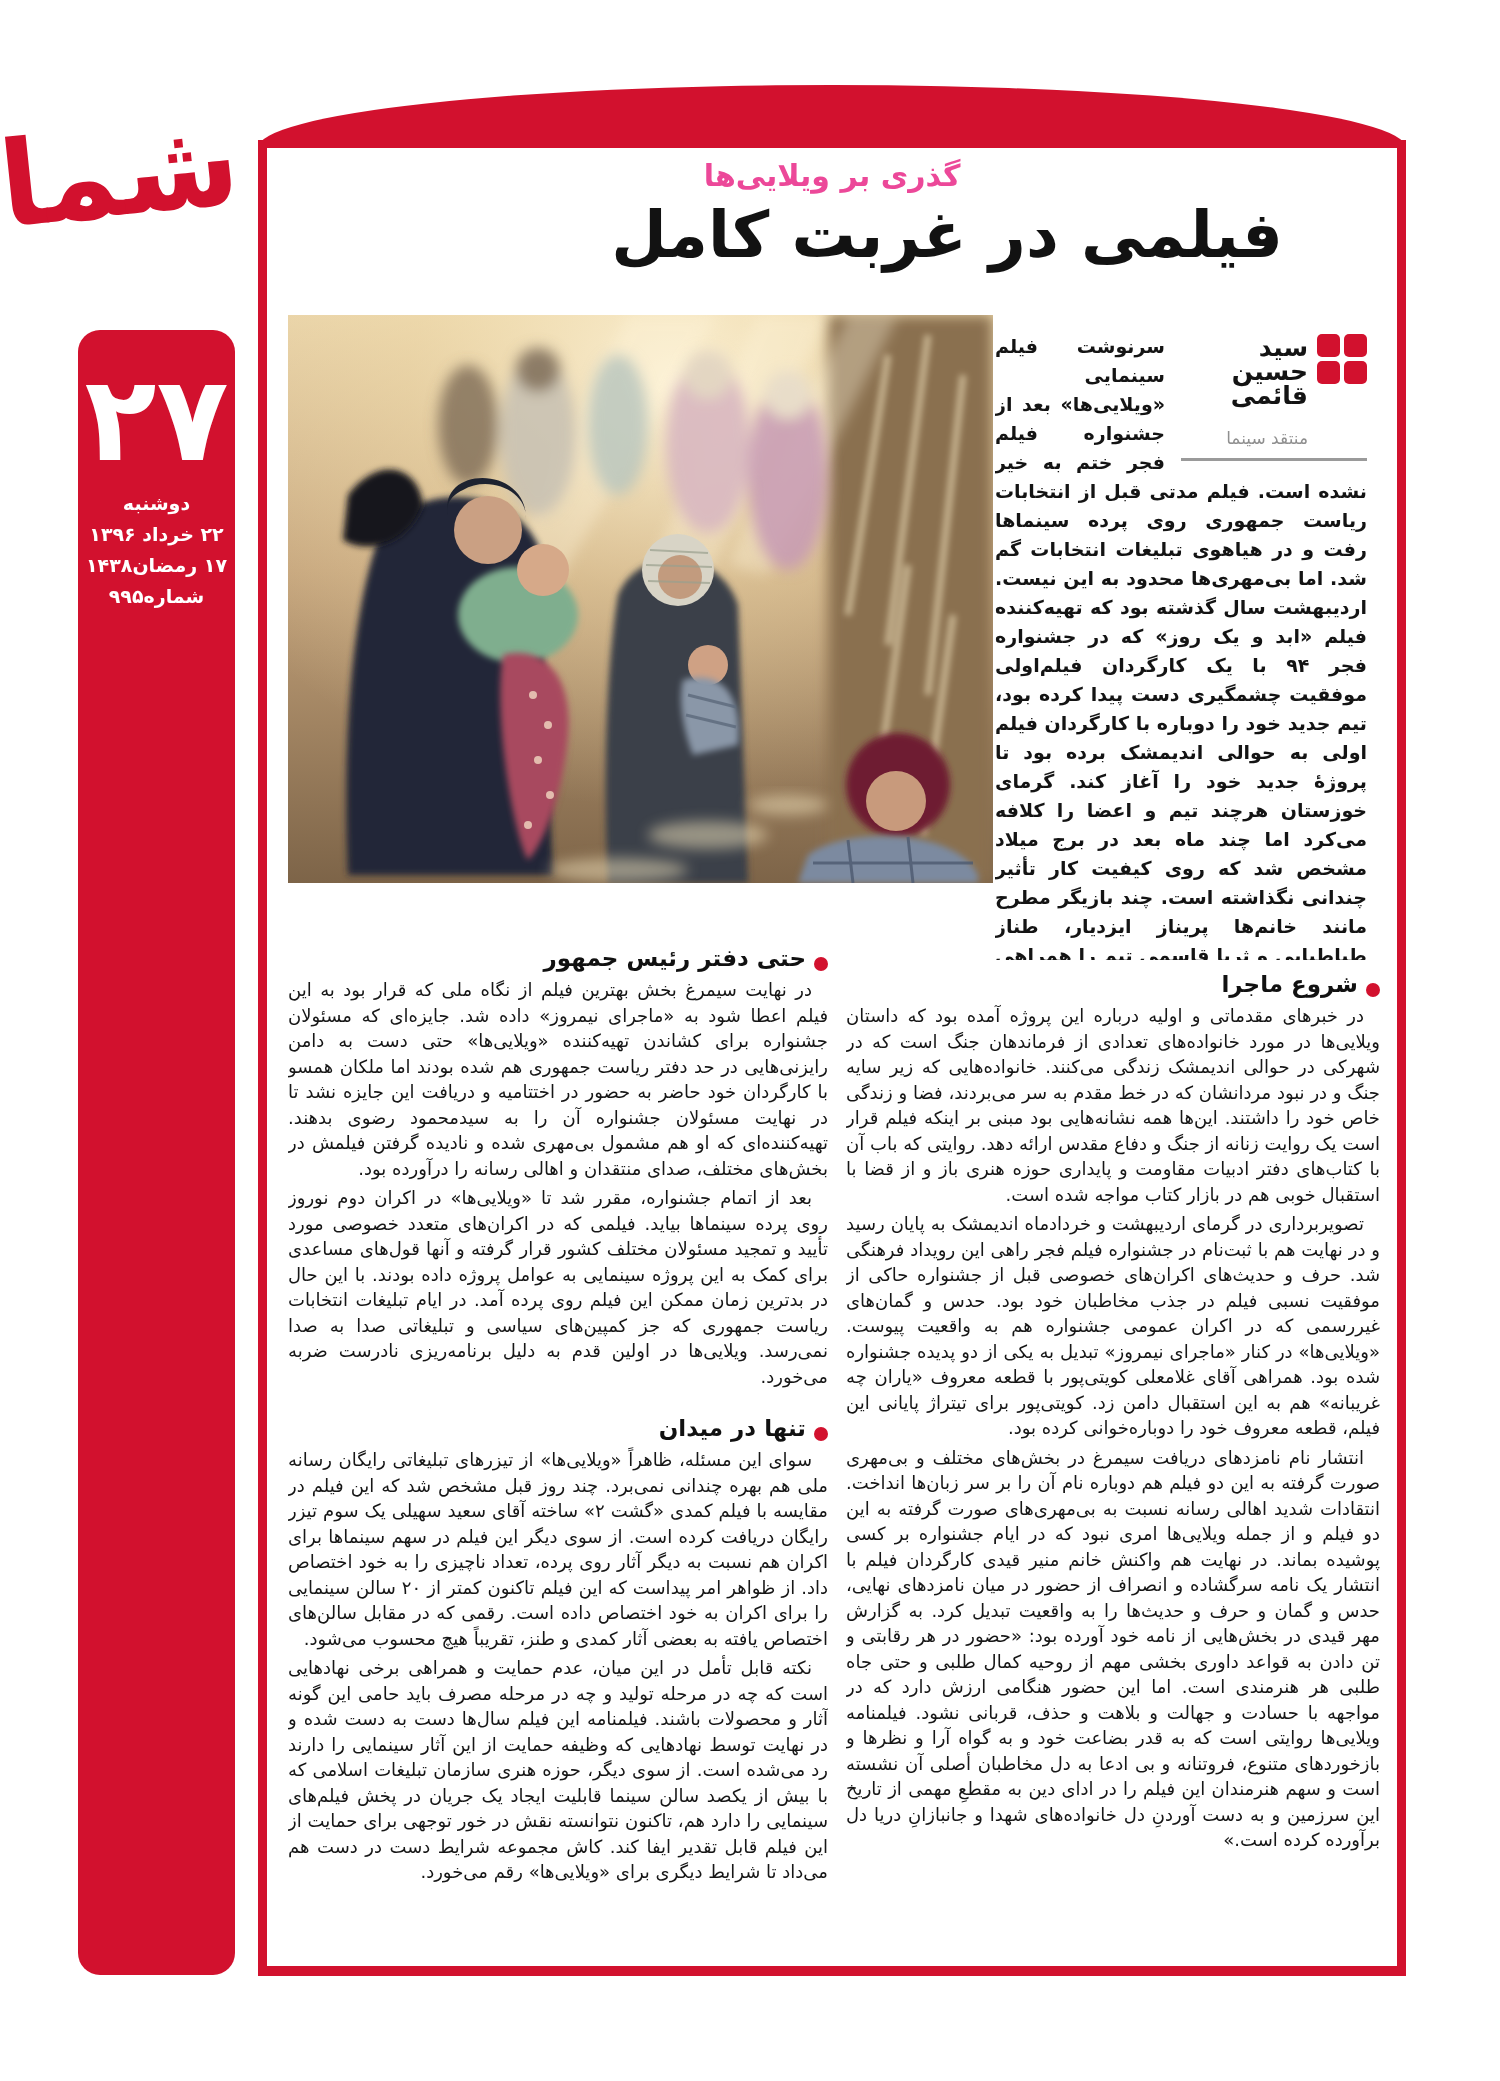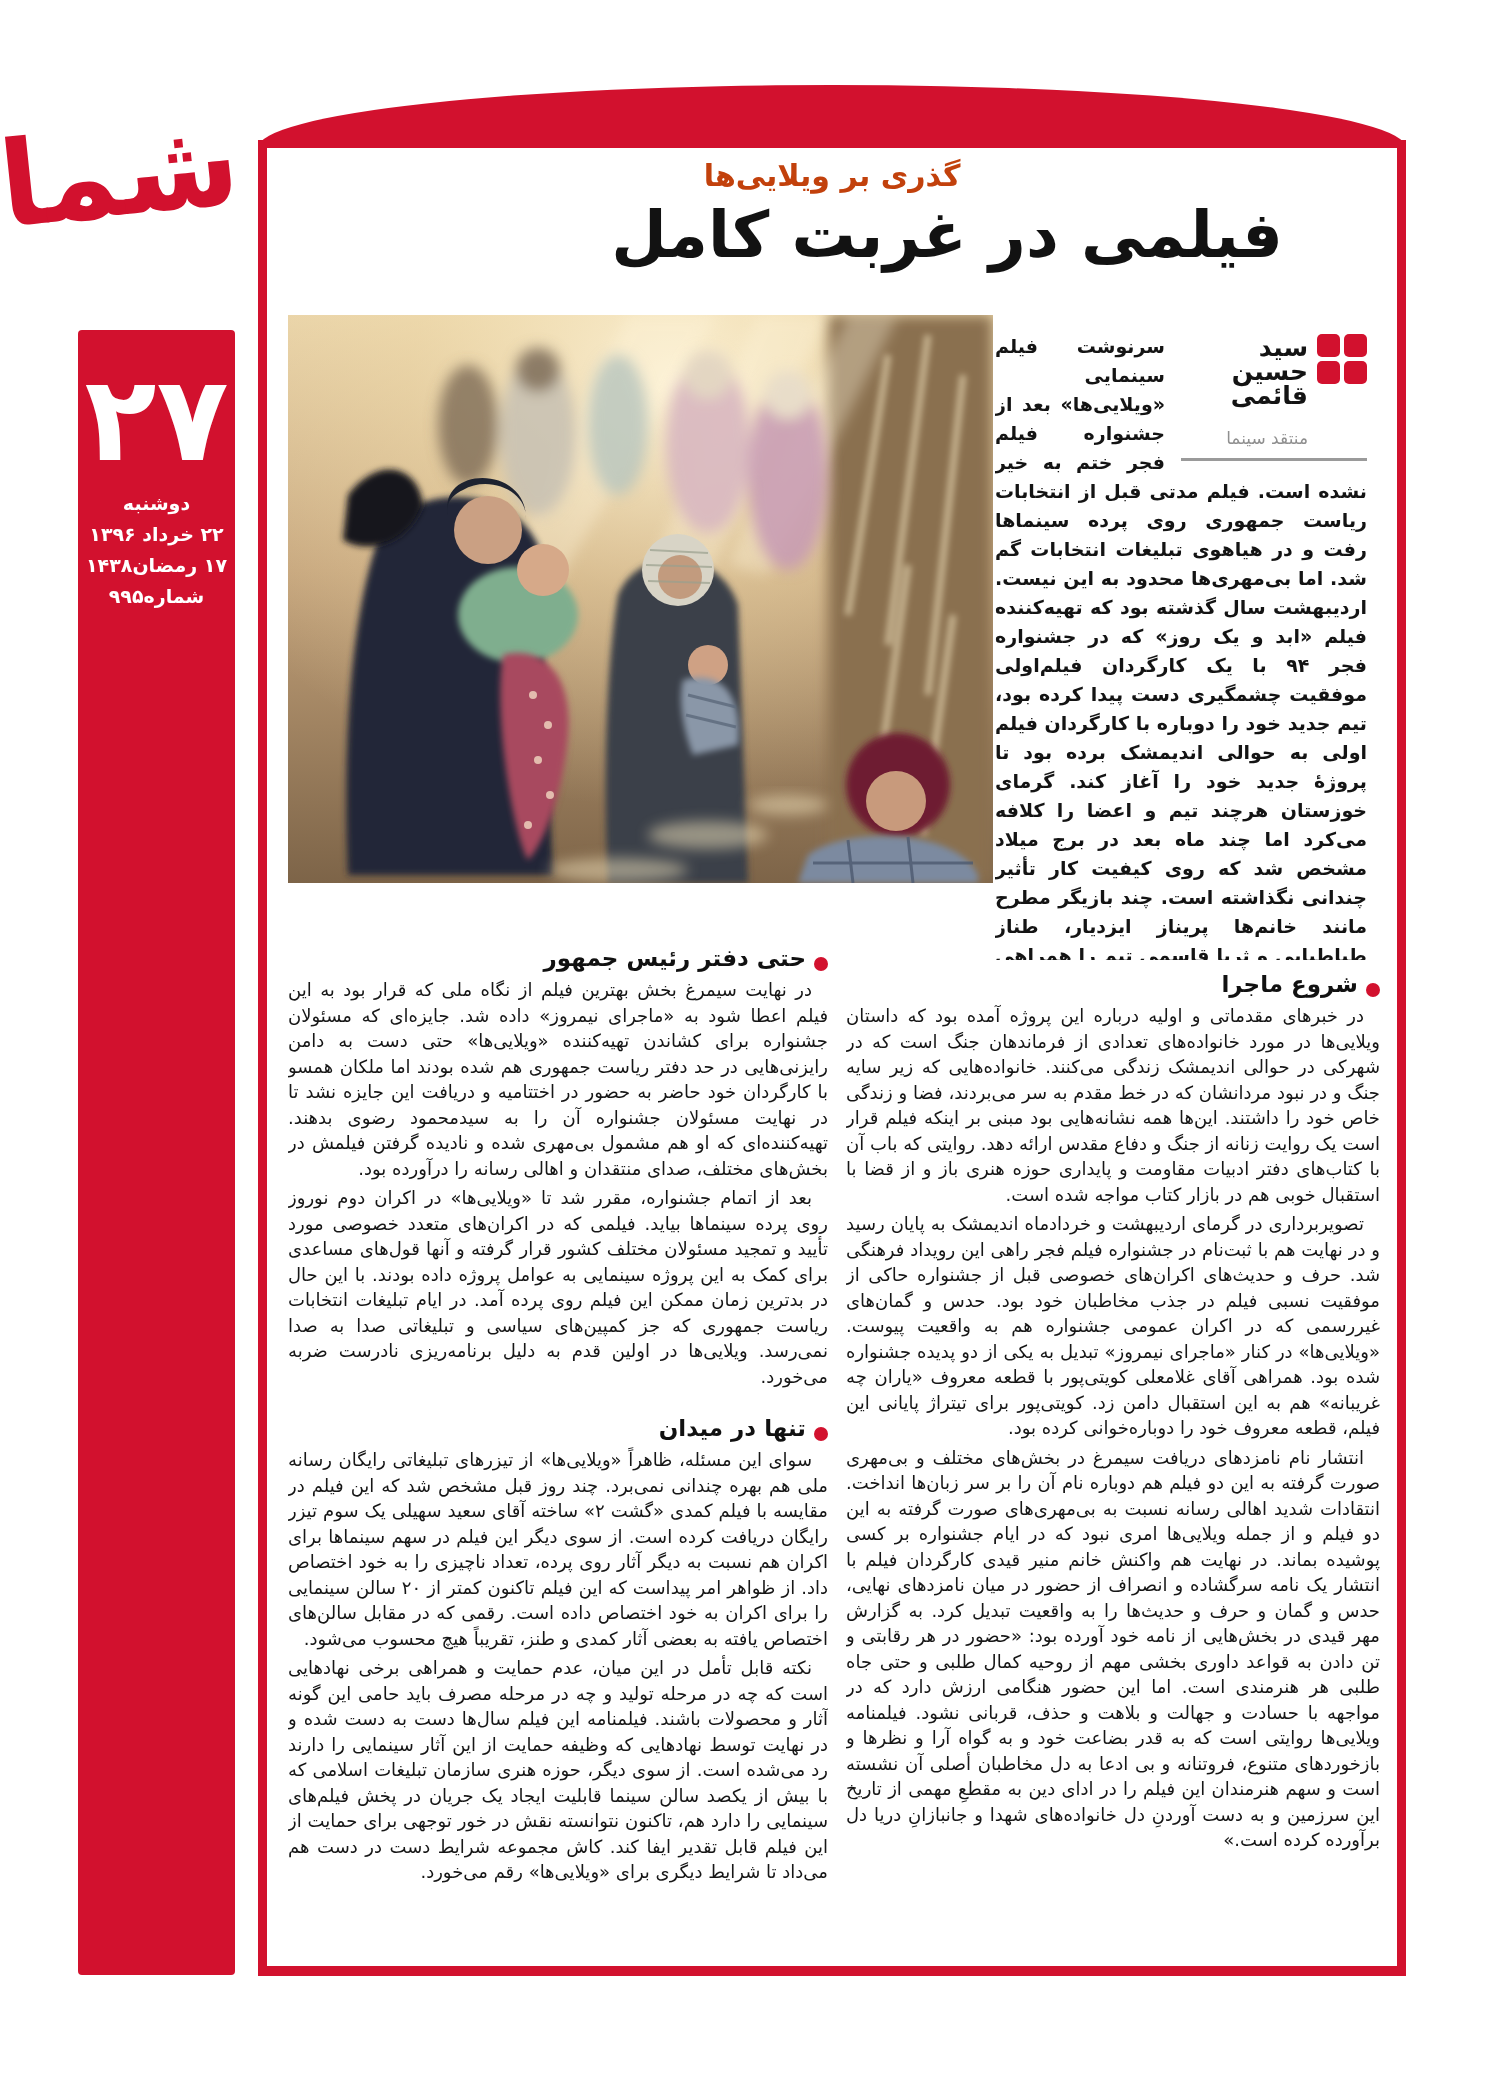--- a/index.html
+++ b/index.html
@@ -10,38 +10,38 @@
   }
   .rtl{direction:rtl;}
   
   .logo{
     position:absolute;left:70px;top:40px;width:170px;height:280px;
     color:#d2112e;font-size:118px;font-weight:bold;line-height:260px;
     text-align:center;transform:rotate(-6deg);letter-spacing:-4px;
   }
   .sidebar{
     position:absolute;left:78px;top:330px;width:157px;height:1645px;
-    background:#d2112e;border-radius:4px;color:#fff;text-align:center;
+    background:#d2112e;border-radius:22px;color:#fff;text-align:center;
   }
   .pagenum{
     font-size:118px;font-weight:bold;line-height:1.05;margin-top:28px;
   }
   .dateline{margin-top:6px;font-size:19px;font-weight:bold;line-height:31px;}
   
   .frame-arch{
     position:absolute;left:258px;top:85px;width:1148px;height:63px;
     background:#d2112e;border-radius:574px 574px 0 0 / 63px 63px 0 0;
   }
   .frame-left{position:absolute;left:258px;top:140px;width:9px;height:1836px;background:#d2112e;}
   .frame-right{position:absolute;left:1397px;top:140px;width:9px;height:1836px;background:#d2112e;}
   .frame-bottom{position:absolute;left:258px;top:1966px;width:1148px;height:10px;background:#d2112e;}
   
   .kicker{
     position:absolute;left:258px;top:158px;width:1148px;text-align:center;
-    color:#c2410c;font-size:30px;font-weight:bold;
+    color:#ec4899;font-size:30px;font-weight:bold;
   }
   .title{
     position:absolute;left:258px;top:198px;width:1378px;text-align:center;
     color:#121212;font-size:64px;font-weight:bold;margin:0;letter-spacing:-1px;
   }
   
   .photo{
     position:absolute;left:288px;top:315px;width:705px;height:568px;margin:0;
     overflow:hidden;background:#b99a76;
   }

